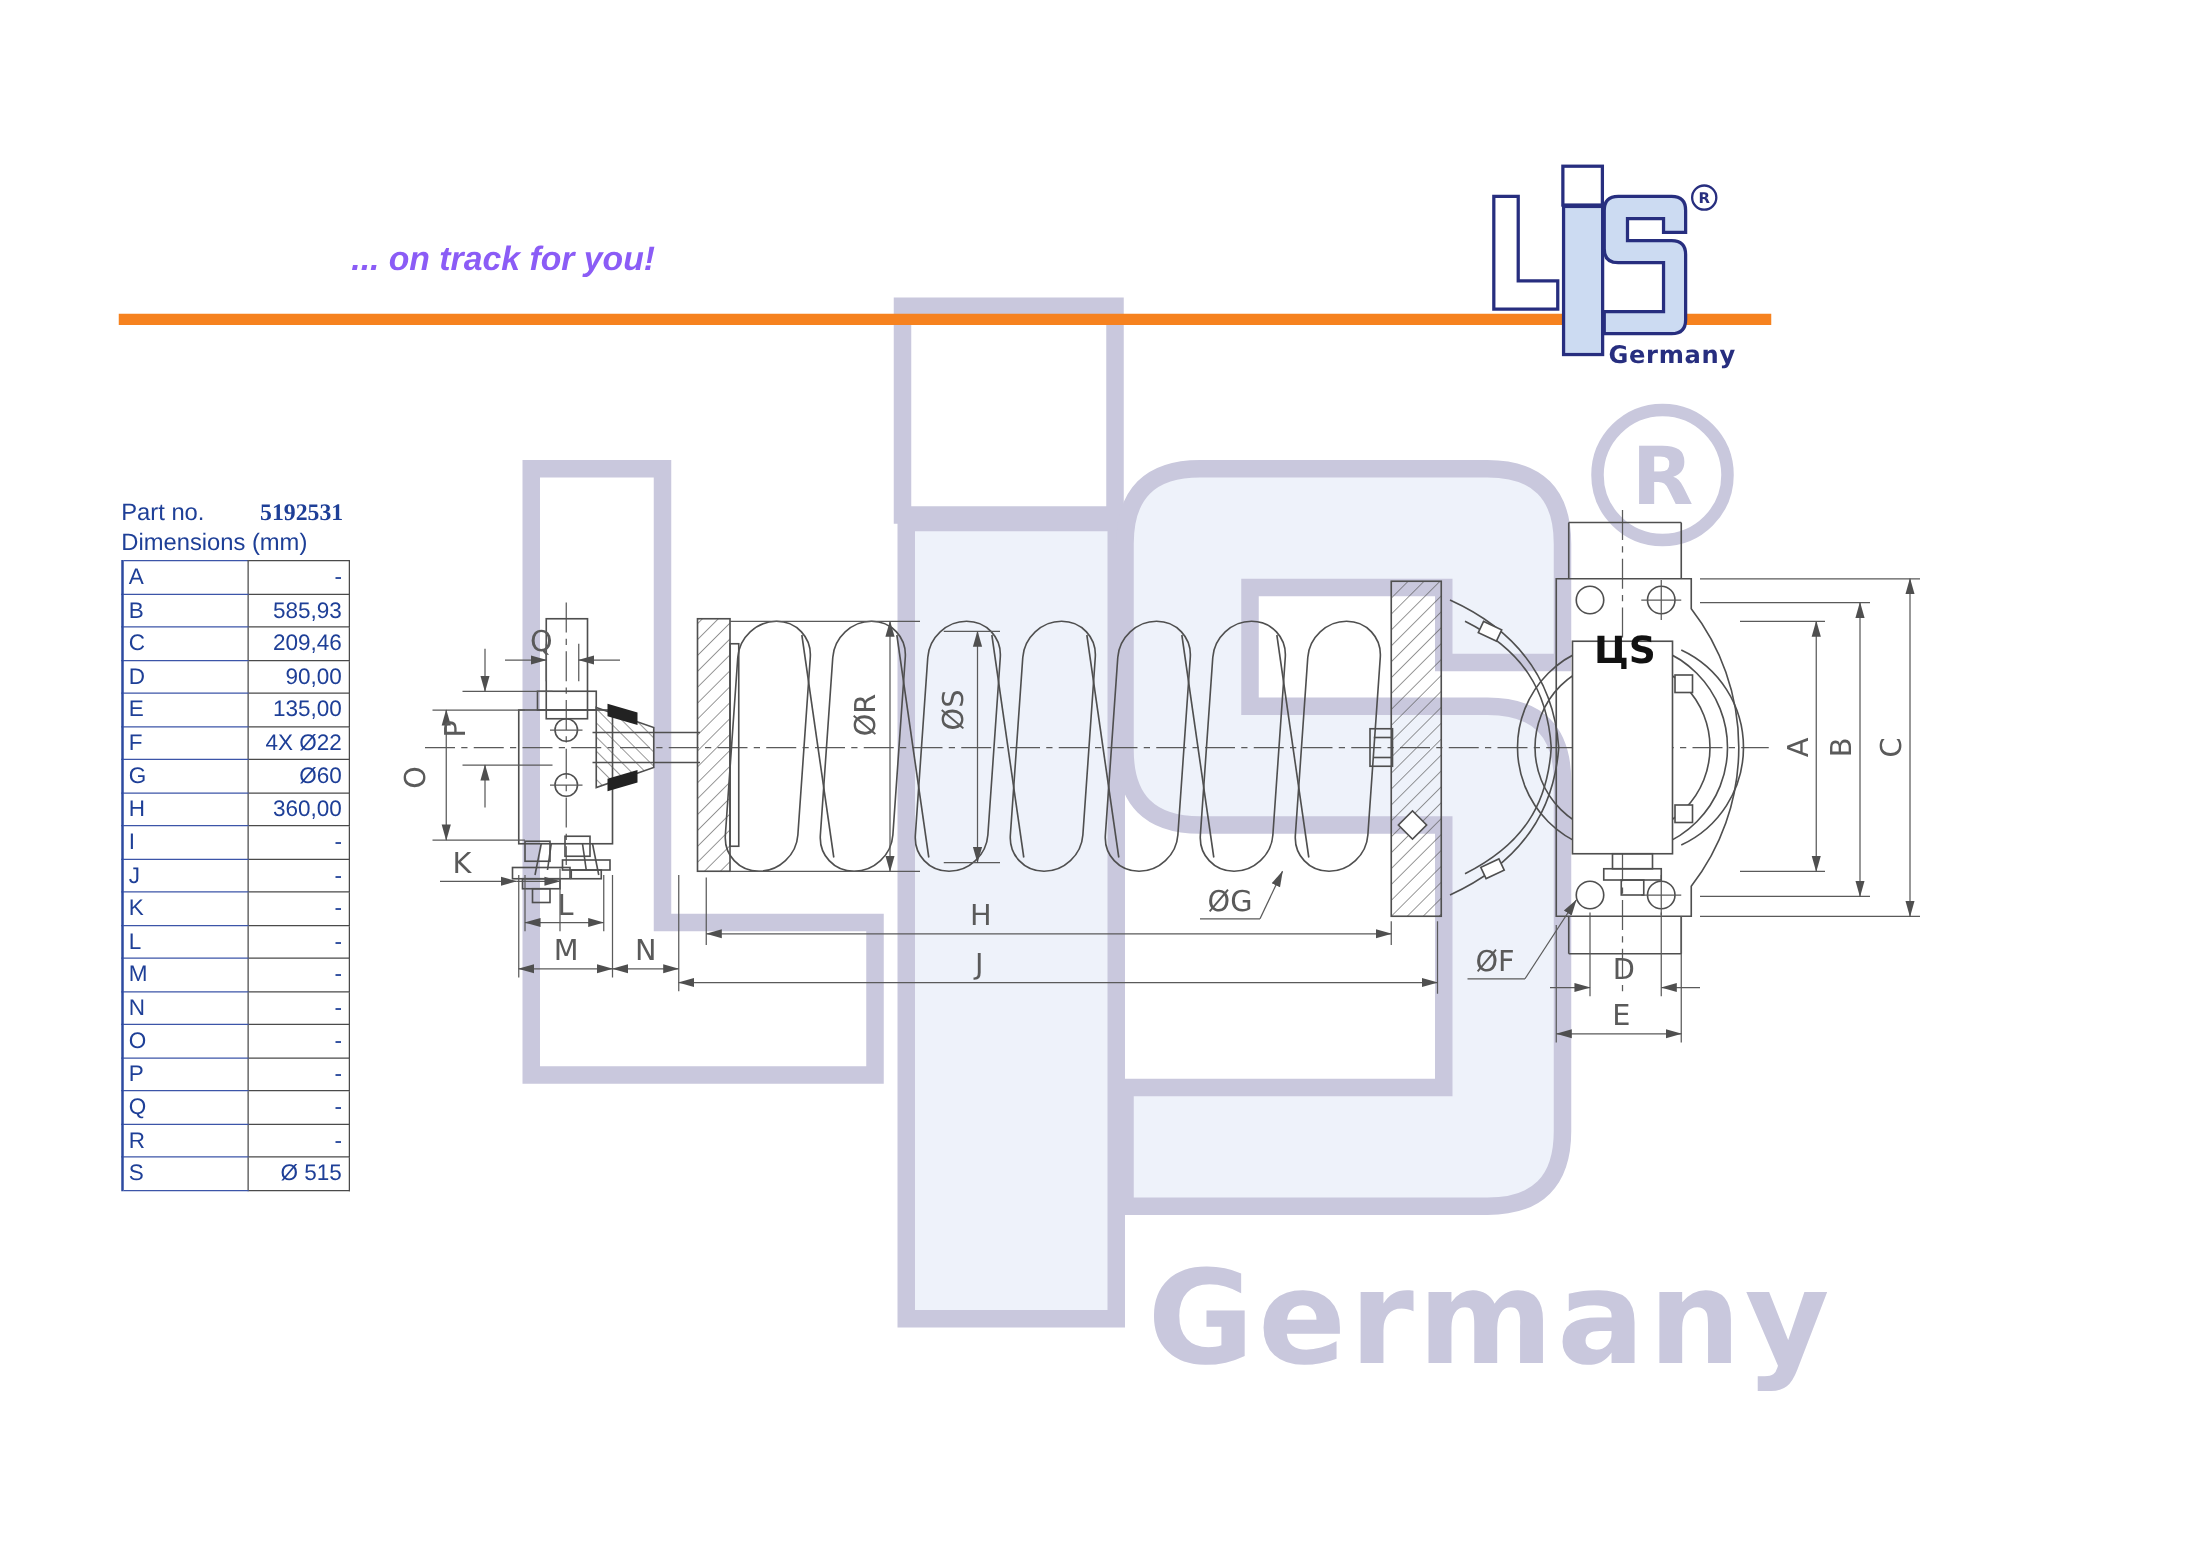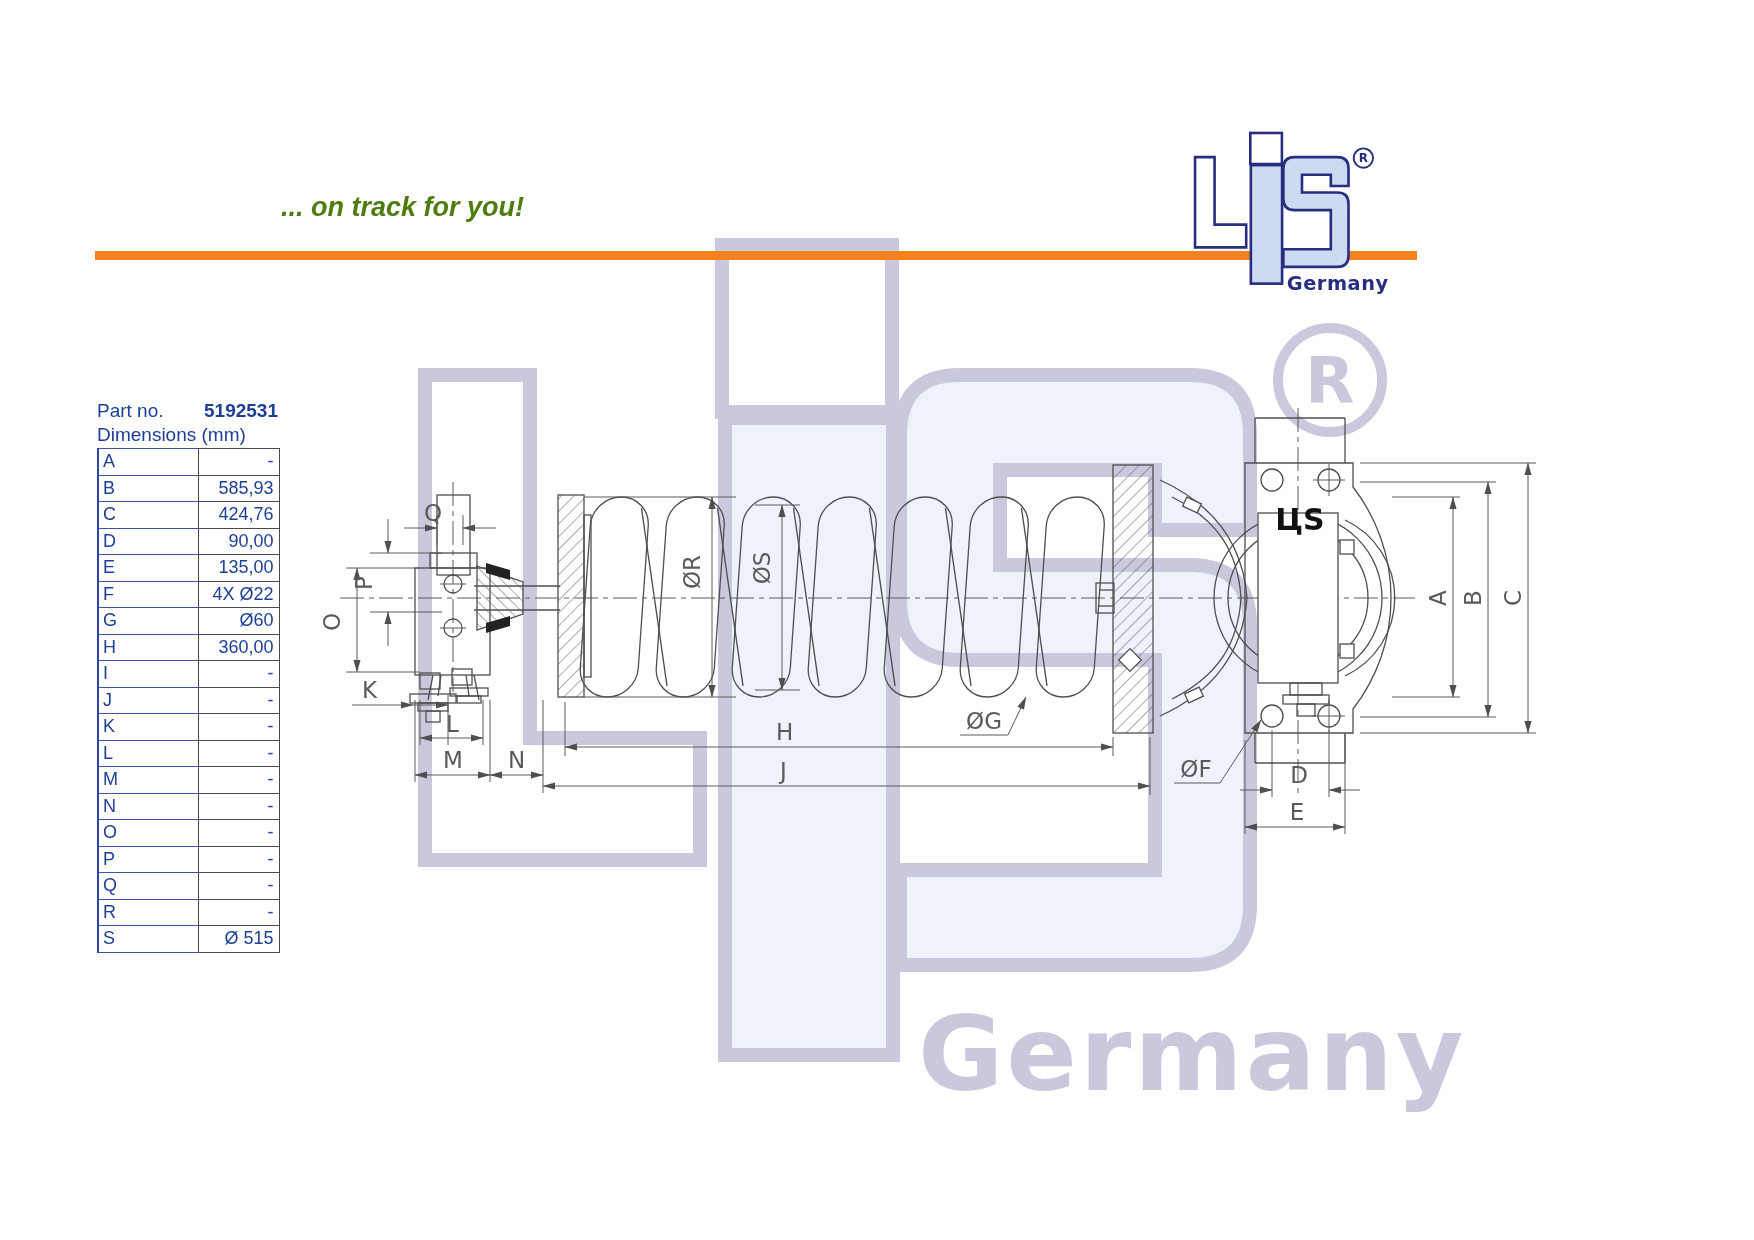--- a/index.html
+++ b/index.html
@@ -3,26 +3,26 @@
 <meta charset="utf-8">
 <style>
   html,body{margin:0;padding:0;background:#fff;}
   .page{position:relative;width:1754px;height:1240px;background:#fff;overflow:hidden;
         font-family:"Liberation Sans",sans-serif;}
   .art{position:absolute;left:0;top:0;}
   
   .wm{--st:#c9c8dd;--f1:#ffffff;--f2:#eef2fa;--tx:#c9c8dd;}
   
   .sm{--st:#272e7f;--f1:#ffffff;--f2:#ccdbf2;--tx:#272e7f;}
-  .slogan{position:absolute;left:281px;top:192px;color:#4d7c0f;font-size:27px;
+  .slogan{position:absolute;left:281px;top:192px;color:#8b5cf6;font-size:27px;
           font-style:italic;font-weight:bold;white-space:nowrap;}
   .partblock{position:absolute;left:97px;top:399px;color:#1e3f97;font-size:19px;line-height:24px;}
   .partrow{display:flex;width:181px;}
   .partrow .pl{width:111px;}
-  .partrow .pv{font-weight:bold;}
+  .partrow .pv{font-weight:bold;font-family:Liberation Serif, serif;}
   .dimtable{position:absolute;left:97px;top:448px;border-collapse:collapse;
             font-size:18px;color:#1e3f97;table-layout:fixed;}
   .dimtable td{height:26.5px;padding:0 5px 0 4px;box-sizing:border-box;}
   .dimtable td.lab{width:100px;border:1px solid #3c55a8;border-right:1px solid #4a4a4a;text-align:left;}
   .dimtable td.val{width:81px;border:1px solid #4a4a4a;text-align:right;}
   .dimtable{border-left:2px solid #2d4aa0;}
   .dim{font-family:"DejaVu Sans",sans-serif;font-size:23px;fill:#5a5a5a;}
   .ln{stroke:#4f4f4f;stroke-width:1.3;fill:none;}
   .thin{stroke:#5a5a5a;stroke-width:1;fill:none;}
   .cl{stroke:#5a5a5a;stroke-width:1;fill:none;stroke-dasharray:24 5 5 5;}
@@ -258,21 +258,21 @@
     <tr>
           <td class="lab">A</td>
           <td class="val">-</td>
         </tr>
     <tr>
           <td class="lab">B</td>
           <td class="val">585,93</td>
         </tr>
     <tr>
           <td class="lab">C</td>
-          <td class="val">424,76</td>
+          <td class="val">209,46</td>
         </tr>
     <tr>
           <td class="lab">D</td>
           <td class="val">90,00</td>
         </tr>
     <tr>
           <td class="lab">E</td>
           <td class="val">135,00</td>
         </tr>
     <tr>

